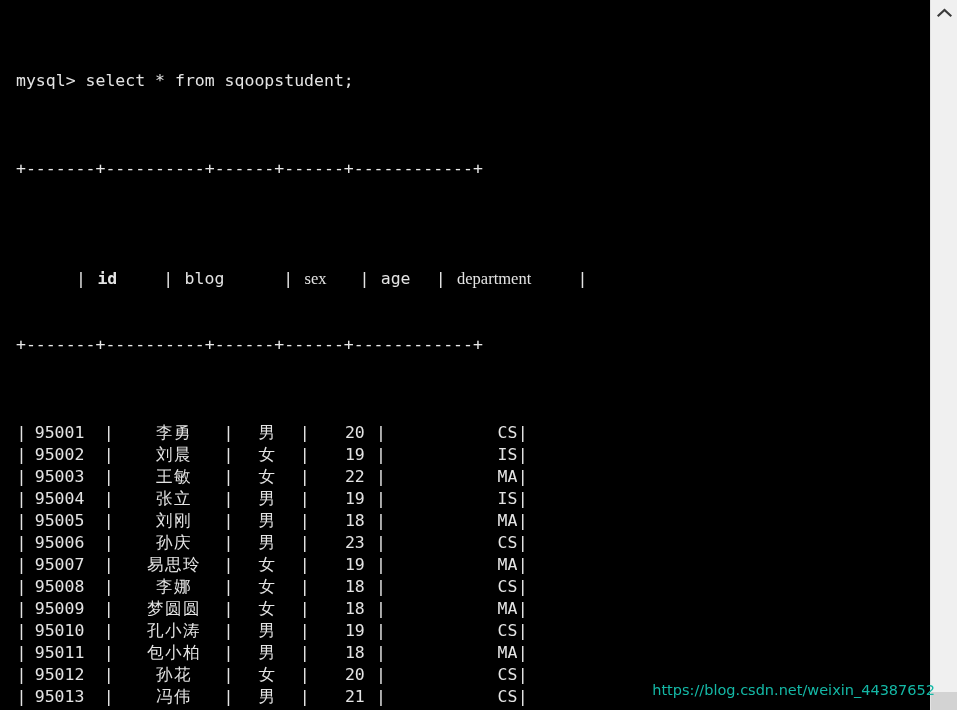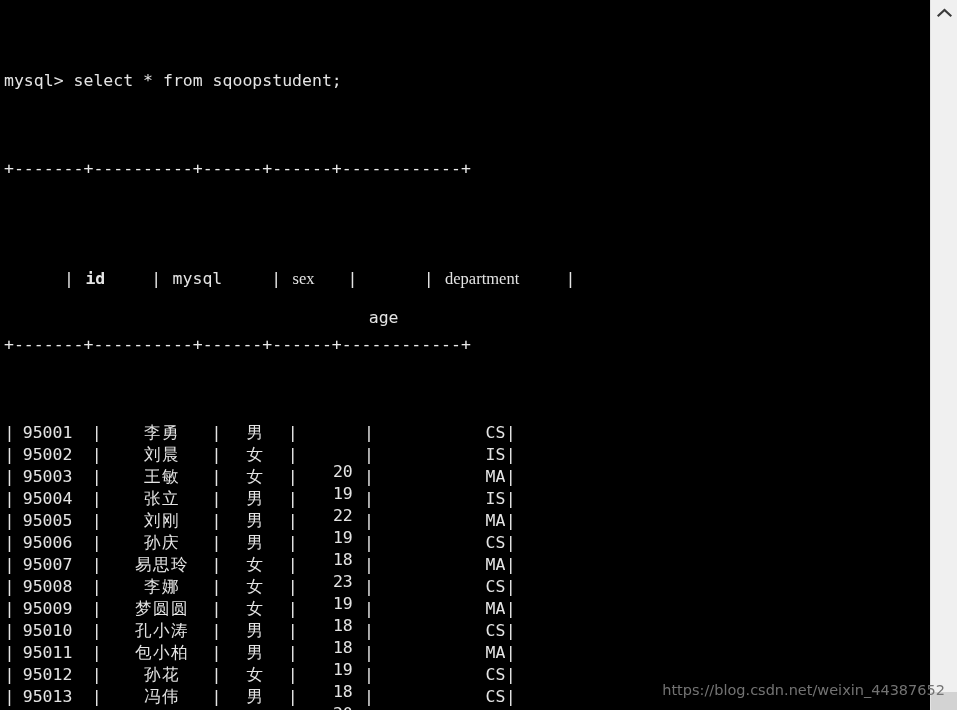--- a/index.html
+++ b/index.html
@@ -13,21 +13,21 @@
     width: 957px;
     height: 710px;
     background: #000000;
     overflow: hidden;
     font-family: "DejaVu Sans Mono", "Liberation Mono", monospace;
   }
 
   
   #terminal {
     position: absolute;
-    left: 0;
+    left: 12px;
     top: 0;
     width: 930px;
     height: 710px;
     background: #000000;
     color: #d8d8d8;
     font-family: "DejaVu Sans Mono", "Liberation Mono", monospace;
     font-size: 16.5px;
     line-height: 22px;
     white-space: pre;
     padding: 4px 8px 0 4px;
@@ -59,21 +59,21 @@
     line-height: 22px;
     overflow: hidden;
     font-family: "DejaVu Sans Mono", "Liberation Mono", monospace;
   }
   .bar { width: 10.9px; display:inline-block; text-align:center; color:#e4e4e4; }
   .c-id    { width: 76.3px; text-align: center;  padding-right: 10.9px; box-sizing: border-box; }
   .c-name  { width: 109px;  text-align: center;   padding-left: 10.9px;  box-sizing: border-box;
              font-family: "DejaVu Sans", "Liberation Sans", sans-serif; letter-spacing: 1.5px; }
   .c-sex   { width: 65.4px; text-align: center; box-sizing: border-box;
              font-family: "DejaVu Sans", "Liberation Sans", sans-serif; }
-  .c-age   { width: 65.4px; text-align: right;  padding-right: 10.9px; box-sizing: border-box; margin-top: 39px; }
+  .c-age   { width: 65.4px; text-align: right;  padding-right: 10.9px; box-sizing: border-box; }
   .c-dept  { width: 130.8px;text-align: right;   padding-left: 10.9px;  box-sizing: border-box; }
 
   .hdr .c-id   { text-align: left; padding-left: 10.9px; padding-right:0;font-weight:bold; }
   .hdr .c-name { text-align: left; padding-left: 10.9px; letter-spacing: 0;
                  font-family: "DejaVu Sans Mono", "Liberation Mono", monospace; }
   .hdr .c-sex  { text-align: left; padding-left: 10.9px;
                  font-family: Liberation Serif, serif; }
   .hdr .c-age  { text-align: left; padding-left: 10.9px; padding-right:0; }
   .hdr .c-dept { text-align: left; padding-left: 10.9px; font-family: Liberation Serif, serif; }
 
@@ -98,43 +98,43 @@
   #scroll-thumb-bottom {
     position: absolute;
     left: 0; bottom: 0;
     width: 27px; height: 18px;
     background: #d3d3d3;
   }
 
   
   #watermark {
     position: absolute;
-    right: 12px;
+    right: 22px;
     bottom: 12px;
     font-family: "DejaVu Sans", "Liberation Sans", sans-serif;
     font-size: 14.5px;
-    color: #737373;
+    color: #14b8a6;
     white-space: nowrap;
     z-index: 2;
     pointer-events: none;
   }
 </style>
 </head>
 <body>
 
 <div id="screen">
 
   <div id="terminal">
 
     <div class="tline">mysql&gt; select * from sqoopstudent;</div>
 
     <div class="tline sep">+-------+----------+------+------+------------+</div>
 
     <div class="trow hdr">
-      <span class="bar">|</span><span class="cell c-id">id</span><span class="bar">|</span><span class="cell c-name">mysql</span><span class="bar">|</span><span class="cell c-sex">sex</span><span class="bar">|</span><span class="cell c-age">age</span><span class="bar">|</span><span class="cell c-dept">department</span><span class="bar">|</span>
+      <span class="bar">|</span><span class="cell c-id">id</span><span class="bar">|</span><span class="cell c-name">blog</span><span class="bar">|</span><span class="cell c-sex">sex</span><span class="bar">|</span><span class="cell c-age">age</span><span class="bar">|</span><span class="cell c-dept">department</span><span class="bar">|</span>
     </div>
 
     <div class="tline sep">+-------+----------+------+------+------------+</div>
 
     <div id="rows-container"><div class="trow"><span class="bar">|</span><span class="cell c-id">95001</span><span class="bar">|</span><span class="cell c-name">李勇</span><span class="bar">|</span><span class="cell c-sex">男</span><span class="bar">|</span><span class="cell c-age">20</span><span class="bar">|</span><span class="cell c-dept">CS</span><span class="bar">|</span></div><div class="trow"><span class="bar">|</span><span class="cell c-id">95002</span><span class="bar">|</span><span class="cell c-name">刘晨</span><span class="bar">|</span><span class="cell c-sex">女</span><span class="bar">|</span><span class="cell c-age">19</span><span class="bar">|</span><span class="cell c-dept">IS</span><span class="bar">|</span></div><div class="trow"><span class="bar">|</span><span class="cell c-id">95003</span><span class="bar">|</span><span class="cell c-name">王敏</span><span class="bar">|</span><span class="cell c-sex">女</span><span class="bar">|</span><span class="cell c-age">22</span><span class="bar">|</span><span class="cell c-dept">MA</span><span class="bar">|</span></div><div class="trow"><span class="bar">|</span><span class="cell c-id">95004</span><span class="bar">|</span><span class="cell c-name">张立</span><span class="bar">|</span><span class="cell c-sex">男</span><span class="bar">|</span><span class="cell c-age">19</span><span class="bar">|</span><span class="cell c-dept">IS</span><span class="bar">|</span></div><div class="trow"><span class="bar">|</span><span class="cell c-id">95005</span><span class="bar">|</span><span class="cell c-name">刘刚</span><span class="bar">|</span><span class="cell c-sex">男</span><span class="bar">|</span><span class="cell c-age">18</span><span class="bar">|</span><span class="cell c-dept">MA</span><span class="bar">|</span></div><div class="trow"><span class="bar">|</span><span class="cell c-id">95006</span><span class="bar">|</span><span class="cell c-name">孙庆</span><span class="bar">|</span><span class="cell c-sex">男</span><span class="bar">|</span><span class="cell c-age">23</span><span class="bar">|</span><span class="cell c-dept">CS</span><span class="bar">|</span></div><div class="trow"><span class="bar">|</span><span class="cell c-id">95007</span><span class="bar">|</span><span class="cell c-name">易思玲</span><span class="bar">|</span><span class="cell c-sex">女</span><span class="bar">|</span><span class="cell c-age">19</span><span class="bar">|</span><span class="cell c-dept">MA</span><span class="bar">|</span></div><div class="trow"><span class="bar">|</span><span class="cell c-id">95008</span><span class="bar">|</span><span class="cell c-name">李娜</span><span class="bar">|</span><span class="cell c-sex">女</span><span class="bar">|</span><span class="cell c-age">18</span><span class="bar">|</span><span class="cell c-dept">CS</span><span class="bar">|</span></div><div class="trow"><span class="bar">|</span><span class="cell c-id">95009</span><span class="bar">|</span><span class="cell c-name">梦圆圆</span><span class="bar">|</span><span class="cell c-sex">女</span><span class="bar">|</span><span class="cell c-age">18</span><span class="bar">|</span><span class="cell c-dept">MA</span><span class="bar">|</span></div><div class="trow"><span class="bar">|</span><span class="cell c-id">95010</span><span class="bar">|</span><span class="cell c-name">孔小涛</span><span class="bar">|</span><span class="cell c-sex">男</span><span class="bar">|</span><span class="cell c-age">19</span><span class="bar">|</span><span class="cell c-dept">CS</span><span class="bar">|</span></div><div class="trow"><span class="bar">|</span><span class="cell c-id">95011</span><span class="bar">|</span><span class="cell c-name">包小柏</span><span class="bar">|</span><span class="cell c-sex">男</span><span class="bar">|</span><span class="cell c-age">18</span><span class="bar">|</span><span class="cell c-dept">MA</span><span class="bar">|</span></div><div class="trow"><span class="bar">|</span><span class="cell c-id">95012</span><span class="bar">|</span><span class="cell c-name">孙花</span><span class="bar">|</span><span class="cell c-sex">女</span><span class="bar">|</span><span class="cell c-age">20</span><span class="bar">|</span><span class="cell c-dept">CS</span><span class="bar">|</span></div><div class="trow"><span class="bar">|</span><span class="cell c-id">95013</span><span class="bar">|</span><span class="cell c-name">冯伟</span><span class="bar">|</span><span class="cell c-sex">男</span><span class="bar">|</span><span class="cell c-age">21</span><span class="bar">|</span><span class="cell c-dept">CS</span><span class="bar">|</span></div><div class="trow"><span class="bar">|</span><span class="cell c-id">95014</span><span class="bar">|</span><span class="cell c-name">王小丽</span><span class="bar">|</span><span class="cell c-sex">女</span><span class="bar">|</span><span class="cell c-age">19</span><span class="bar">|</span><span class="cell c-dept">CS</span><span class="bar">|</span></div></div>
 
     
 
     
 

